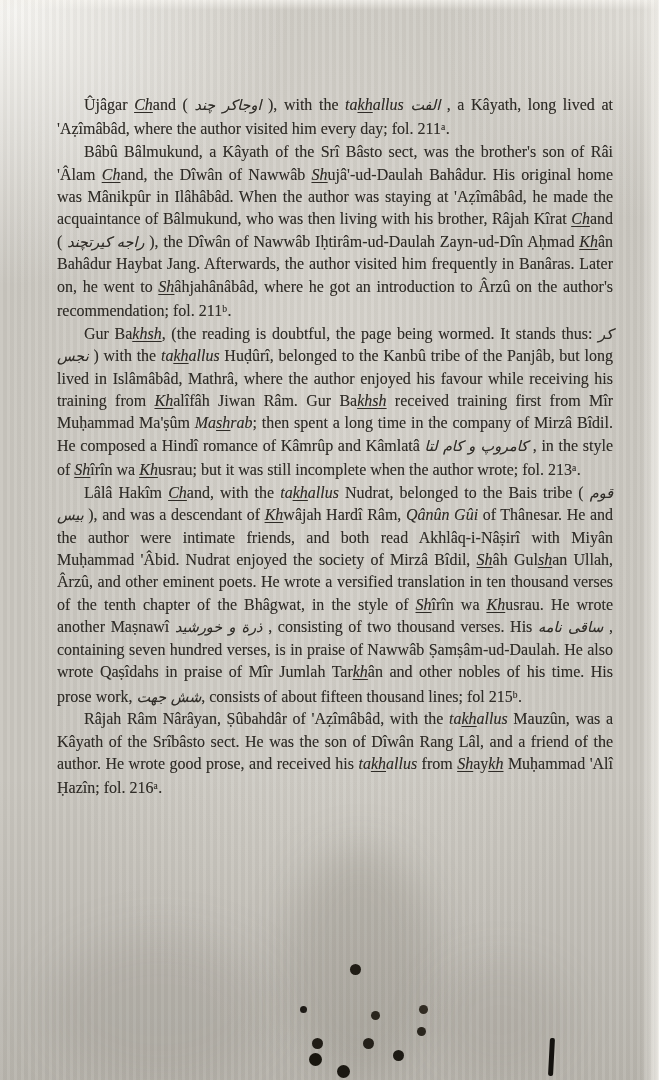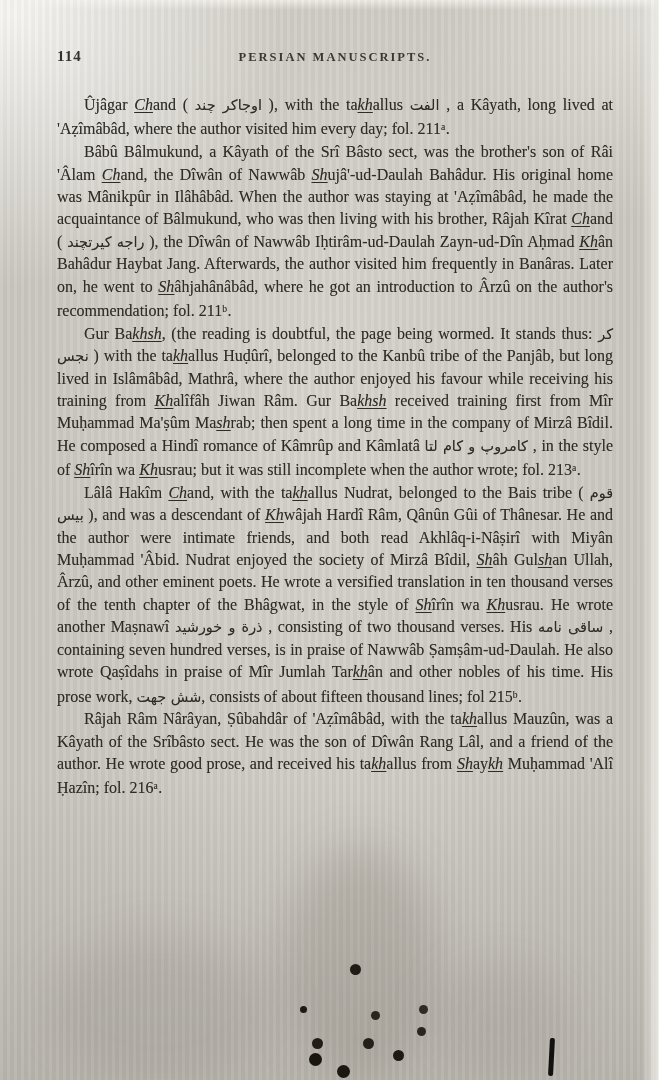--- a/index.html
+++ b/index.html
@@ -34,24 +34,24 @@
     display:block; text-align:center;
     font-size:12.5px; font-weight:bold; letter-spacing:2px; color:#3b3833;
     padding-top:2px;
   }
   .text-block {
     position:absolute; top:94px; left:57px; width:556px;
     font-size:16px; line-height:22.4px; text-align:justify;
     text-shadow:0 0 0.5px rgba(30,25,20,0.35);
   }
   .para { margin:0; text-indent:27px; }
-  .i  { }
+  .i  { font-style:italic; }
   .u  { text-decoration:underline; text-underline-offset:2px;font-style:italic; }
   .iu { font-style:italic; text-decoration:underline; text-underline-offset:2px; }
-  .ar { font-family:"DejaVu Sans",sans-serif; font-size:0.9em; line-height:1; direction:rtl; unicode-bidi:embed; }
+  .ar { font-family:"DejaVu Sans",sans-serif; font-size:0.9em; line-height:1; direction:rtl; unicode-bidi:embed;font-style:italic; }
   .sup{ font-size:0.6em; vertical-align:0.45em; letter-spacing:0.5px; }
   .stain { position:absolute; border-radius:50%; pointer-events:none; }
   .stain-a { left:285px; top:845px; width:150px; height:235px; background:rgba(92,87,77,0.17); filter:blur(22px); }
   .stain-b { left:45px;  top:935px; width:230px; height:150px; background:rgba(105,100,90,0.12); filter:blur(24px); }
   .stain-c { left:430px; top:960px; width:140px; height:120px; background:rgba(105,100,90,0.10); filter:blur(22px); }
   .ink-specks {
     position:absolute; left:300px; top:1006px; width:7px; height:7px;
     border-radius:50%; background:#1d1a16; pointer-events:none;
     box-shadow:
       12px 50px 0 3px #19160f,
@@ -68,24 +68,20 @@
     position:absolute; left:549px; top:1038px; width:5px; height:38px;
     background:#14120f; border-radius:2px; transform:rotate(3deg); pointer-events:none;
   }
 </style>
 </head>
 <body>
 
 <div class="scan">
   <div class="paper-texture"></div>
 
-  <div class="page-header">
-    <span class="page-number">114</span>
-    <span class="running-title">PERSIAN MANUSCRIPTS.</span>
-  </div>
 
   <div class="text-block">
     <p class="para"><span>Ûjâgar </span><span class="u">Ch</span><span>and ( </span><span class="ar">اوجاكر چند</span><span> ), with the </span><span class="i">ta</span><span class="iu">kh</span><span class="i">allus</span><span> </span><span class="ar">الفت</span><span> , a Kâyath, long lived at 'Aẓîmâbâd, where the author visited him every day; fol. 211</span><span class="sup">a</span><span>.</span></p>
     <p class="para"><span>Bâbû Bâlmukund, a Kâyath of the Srî Bâsto sect, was the brother's son of Râi 'Âlam </span><span class="u">Ch</span><span>and, the Dîwân of Nawwâb </span><span class="u">Sh</span><span>ujâ'-ud-Daulah Bahâdur. His original home was Mânikpûr in Ilâhâbâd. When the author was staying at 'Aẓîmâbâd, he made the acquaintance of Bâlmukund, who was then living with his brother, Râjah Kîrat </span><span class="u">Ch</span><span>and ( </span><span class="ar">راجه كيرتچند</span><span> ), the Dîwân of Nawwâb Iḥtirâm-ud-Daulah Zayn-ud-Dîn Aḥmad </span><span class="u">Kh</span><span>ân Bahâdur Haybat Jang. Afterwards, the author visited him frequently in Banâras. Later on, he went to </span><span class="u">Sh</span><span>âhjahânâbâd, where he got an introduction to Ârzû on the author's recommendation; fol. 211</span><span class="sup">b</span><span>.</span></p>
     <p class="para"><span>Gur Ba</span><span class="u">khsh</span><span>, (the reading is doubtful, the page being wormed. It stands thus: </span><span class="ar">كر نجس</span><span> ) with the </span><span class="i">ta</span><span class="iu">kh</span><span class="i">allus</span><span> Huḍûrî, belonged to the Kanbû tribe of the Panjâb, but long lived in Islâmâbâd, Mathrâ, where the author enjoyed his favour while receiving his training from </span><span class="u">Kh</span><span>alîfâh Jiwan Râm. Gur Ba</span><span class="u">khsh</span><span> received training first from Mîr Muḥammad Ma'ṣûm </span><span class="i">Ma</span><span class="iu">sh</span><span class="i">rab</span><span>; then spent a long time in the company of Mirzâ Bîdil. He composed a Hindî romance of Kâmrûp and Kâmlatâ </span><span class="ar">كامروپ و كام لتا</span><span> , in the style of </span><span class="u">Sh</span><span>îrîn wa </span><span class="u">Kh</span><span>usrau; but it was still incomplete when the author wrote; fol. 213</span><span class="sup">a</span><span>.</span></p>
     <p class="para"><span>Lâlâ Hakîm </span><span class="u">Ch</span><span>and, with the </span><span class="i">ta</span><span class="iu">kh</span><span class="i">allus</span><span> Nudrat, belonged to the Bais tribe ( </span><span class="ar">قوم بيس</span><span> ), and was a descendant of </span><span class="u">Kh</span><span>wâjah Hardî Râm, </span><span class="i">Qânûn Gûi</span><span> of Thânesar. He and the author were intimate friends, and both read Akhlâq-i-Nâṣirî with Miyân Muḥammad 'Âbid. Nudrat enjoyed the society of Mirzâ Bîdil, </span><span class="u">Sh</span><span>âh Gul</span><span class="u">sh</span><span>an Ullah, Ârzû, and other eminent poets. He wrote a versified translation in ten thousand verses of the tenth chapter of the Bhâgwat, in the style of </span><span class="u">Sh</span><span>îrîn wa </span><span class="u">Kh</span><span>usrau. He wrote another Maṣnawî </span><span class="ar">ذرة و خورشيد</span><span> , consisting of two thousand verses. His </span><span class="ar">ساقى نامه</span><span> , containing seven hundred verses, is in praise of Nawwâb Ṣamṣâm-ud-Daulah. He also wrote Qaṣîdahs in praise of Mîr Jumlah Tar</span><span class="u">kh</span><span>ân and other nobles of his time. His prose work, </span><span class="ar">شش جهت</span><span>, consists of about fifteen thousand lines; fol 215</span><span class="sup">b</span><span>.</span></p>
     <p class="para"><span>Râjah Râm Nârâyan, Ṣûbahdâr of 'Aẓîmâbâd, with the </span><span class="i">ta</span><span class="iu">kh</span><span class="i">allus</span><span> Mauzûn, was a Kâyath of the Srîbâsto sect. He was the son of Dîwân Rang Lâl, and a friend of the author. He wrote good prose, and received his </span><span class="i">ta</span><span class="iu">kh</span><span class="i">allus</span><span> from </span><span class="u">Sh</span><span>ay</span><span class="u">kh</span><span> Muḥammad 'Alî Ḥazîn; fol. 216</span><span class="sup">a</span><span>.</span></p>
   </div>
 
   <div class="stain stain-a"></div>

